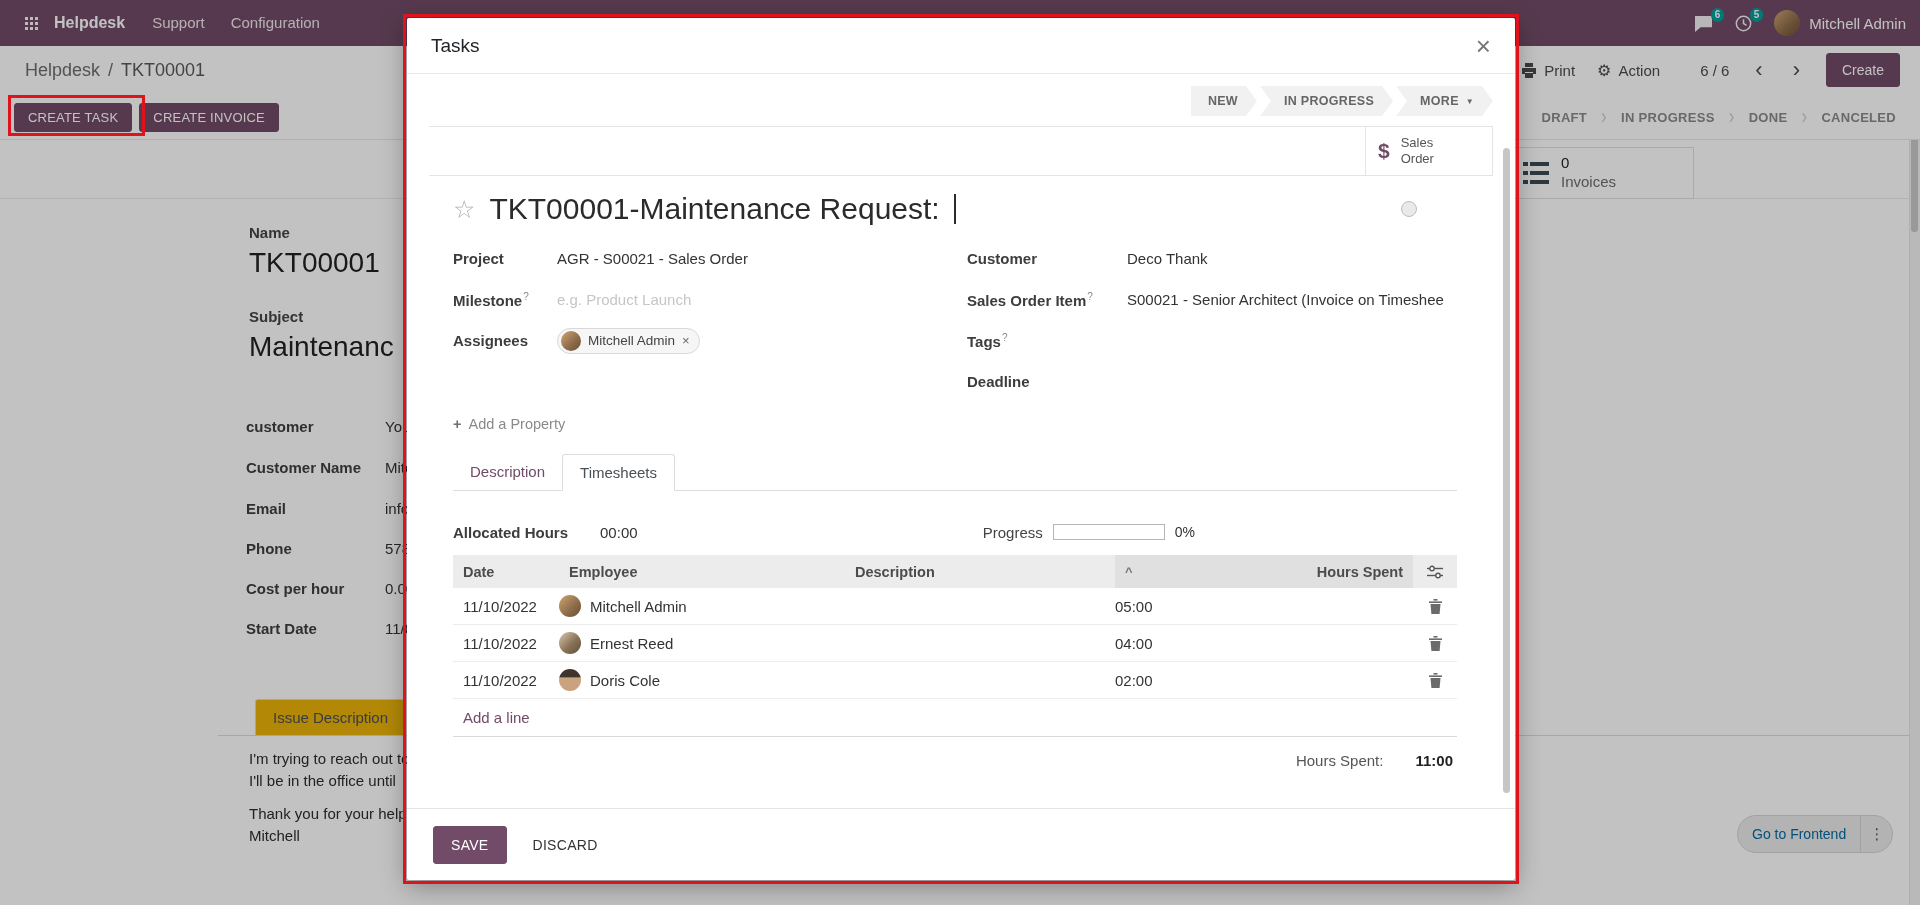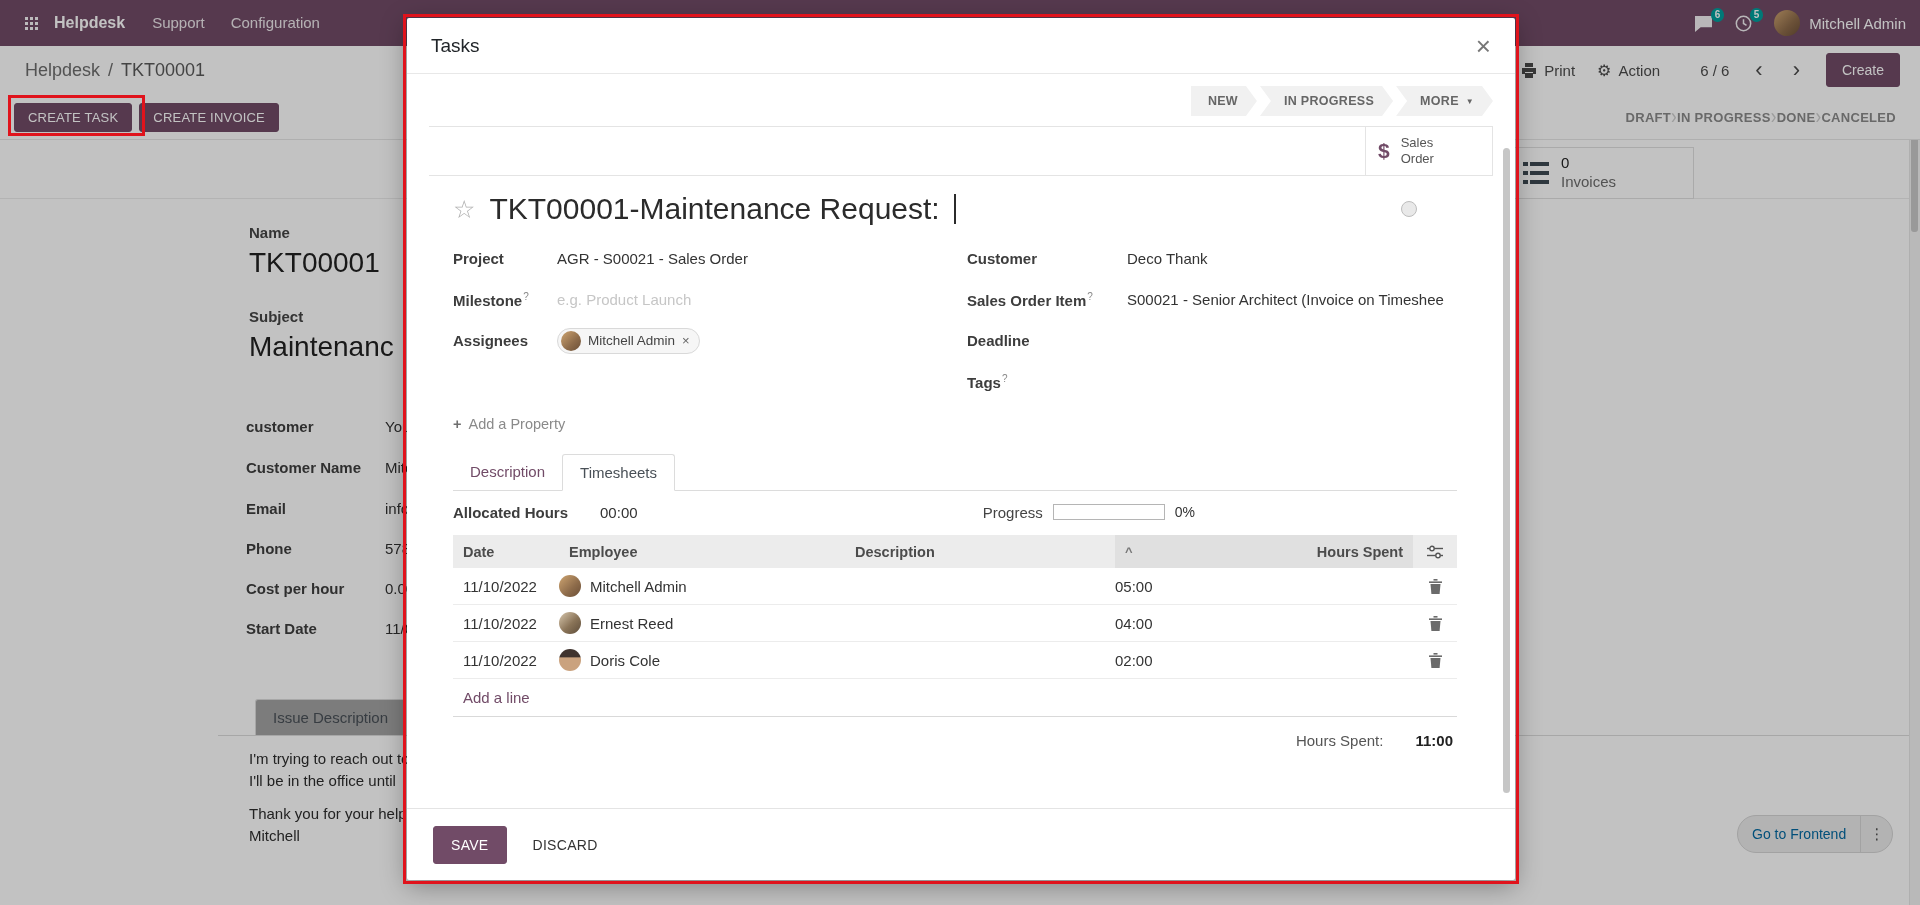--- a/index.html
+++ b/index.html
@@ -37,39 +37,39 @@
   .bc-current{color:#5a5a5a}
   .cp-right{margin-left:auto;display:flex;align-items:center;gap:22px}
   .cp-tool{display:flex;align-items:center;gap:7px;font-size:15px;color:#4c4c4c}
   .gear{font-size:16px;color:#4c4c4c}
   .pager{font-size:15px;color:#4c4c4c;margin-left:18px}
   .pg-btn{font-size:22px;color:#4c4c4c;line-height:1;padding:0 4px}
   .btn-primary{background:#714B67;color:#fff;border:1px solid #714B67;border-radius:3px;font-family:inherit;font-size:14px;padding:8px 15px;cursor:pointer}
   .btn-primary.sm{font-size:13px;padding:6px 13px;letter-spacing:.2px}
   .cp-row2{display:flex;align-items:center;height:46px;padding:0 24px 0 14px}
   .cp-row2 .btn-primary{margin-right:7px}
-  .bg-stages{margin-left:auto;display:flex;align-items:center;gap:0;font-size:13px;font-weight:700;color:#8a8a8a;letter-spacing:.3px}
+  .bg-stages{margin-left:auto;display:flex;align-items:center;gap:14px;font-size:13px;font-weight:700;color:#8a8a8a;letter-spacing:.3px}
   .bg-sep{color:#cfcfcf;font-weight:400;font-size:17px;display:inline-block;transform:scaleY(1.35)}
 
   
   .stat-btn{position:absolute;left:1508px;top:147px;width:186px;height:52px;border:1px solid #e0e0e0;background:#fff;display:flex;align-items:center;gap:12px;padding:0 14px}
   .stat-text{display:flex;flex-direction:column;line-height:1.25}
   .stat-count{font-size:15px;color:#1f1f1f}
   .stat-label{font-size:15px;color:#6d6d6d}
   .btnbox-line{position:absolute;left:0;right:0;top:198px;height:1px;background:#ececec}
   .bigfield{position:absolute;left:249px}
   .bf-label{display:block;font-size:15px;font-weight:700;color:#454545;margin-bottom:6px}
   .bf-value{display:block;font-size:28px;color:#222}
   .f-name{top:224px}
   .f-subject{top:308px}
   .bg-row{position:absolute;left:246px;white-space:nowrap}
   .bg-row .lab{display:inline-block;width:139px;font-weight:700;color:#3f3f3f;font-size:15px}
   .bg-row .val{font-size:15px;color:#333}
   .r1{top:418px}.r2{top:459px}.r3{top:500px}.r4{top:540px}.r5{top:580px}.r6{top:620px}
-  .bg-tab{position:absolute;left:255px;top:699px;padding:9px 17px;border:1px solid #dcdcdc;border-bottom:none;background:#a3a3a3;font-size:15px;color:#495057;border-radius:3px 3px 0 0;z-index:2}
+  .bg-tab{position:absolute;left:255px;top:699px;padding:9px 17px;border:1px solid #dcdcdc;border-bottom:none;background:#eab308;font-size:15px;color:#495057;border-radius:3px 3px 0 0;z-index:2}
   .bg-tabline{position:absolute;left:218px;right:0;top:735px;height:1px;background:#dcdcdc}
   .bg-desc{position:absolute;left:249px;font-size:15px;color:#2d2d2d;white-space:nowrap}
   .d1{top:750px}.d2{top:772px}.d3{top:805px}.d4{top:827px}
   .frontend-pill{position:absolute;left:1737px;top:815px;height:38px;border:1px solid #d5d5d5;background:#ececec;border-radius:19px;display:flex;align-items:center;overflow:hidden}
   .fp-label{padding:0 14px;font-size:14px;color:#0369a1}
   .fp-kebab{width:32px;align-self:stretch;display:flex;align-items:center;justify-content:center;border-left:1px solid #d5d5d5;color:#555;font-size:15px}
   .page-scroll-track{position:absolute;right:0;top:46px;bottom:0;width:11px;background:#f3f3f3;border-left:1px solid #e7e7e7}
   .page-scroll-thumb{position:absolute;right:2px;top:104px;width:7px;height:128px;background:#c9c9c9;border-radius:3px}
 
   
@@ -102,21 +102,21 @@
   .f-label sup{font-size:10px;color:#888;font-weight:400;margin-left:1px}
   .f-value{font-size:15px;color:#333;white-space:nowrap;overflow:hidden}
   .placeholder{color:#c6c6c6}
   .tag-pill{display:inline-flex;align-items:center;gap:7px;background:#f6f6f6;border:1px solid #d9d9d9;border-radius:14px;padding:2px 9px 2px 3px;font-size:13.5px;color:#444}
   .tag-x{color:#666;font-size:13px;line-height:1}
   .add-prop{margin-top:14px;display:flex;align-items:center;gap:7px;font-size:14.5px;color:#8a8a8a}
   .add-prop .plus{font-weight:700;color:#6f6f6f}
   .tabs{display:flex;border-bottom:1px solid #dcdcdc;margin-top:22px}
   .tab{padding:9px 17px;font-size:15px;color:#714B67;cursor:pointer}
   .tab.active{border:1px solid #dcdcdc;border-bottom:1px solid #fff;margin-bottom:-1px;color:#495057;background:#fff;border-radius:3px 3px 0 0}
-  .alloc{display:flex;align-items:center;margin-top:6px;height:30px}
+  .alloc{display:flex;align-items:center;margin-top:26px;height:30px}
   .alloc-label{font-size:15px;font-weight:700;color:#3d3d3d}
   .alloc-value{margin-left:32px;font-size:15px;color:#333}
   .progress-group{margin-left:auto;margin-right:262px;display:flex;align-items:center;gap:10px}
   .progress-label{font-size:15px;color:#444}
   .pbar{width:112px;height:16px;border:1px solid #b5b5b5;background:#fff}
   .pbar-fill{height:100%;width:0;background:#714B67}
   .pct{font-size:14px;color:#333}
   .ts-table{margin-top:8px}
   .ts-head,.ts-row,.ts-addline-row{display:grid;grid-template-columns:106px 286px 1fr 298px 44px;align-items:center}
   .ts-head{background:#ececec;height:33px;font-weight:700;font-size:14.5px;color:#4c4c4c}
@@ -328,25 +328,25 @@
           <div class="col-right">
             <div class="f-row">
               <span class="f-label">Customer</span>
               <span class="f-value">Deco Thank</span>
             </div>
             <div class="f-row">
               <span class="f-label"><span>Sales Order Item</span><sup>?</sup></span>
               <span class="f-value">S00021 - Senior Architect (Invoice on Timeshee</span>
             </div>
             <div class="f-row">
+              <span class="f-label"><span>Tags</span><sup>?</sup></span>
+              <span class="f-value"></span>
+            </div>
+            <div class="f-row">
               <span class="f-label">Deadline</span>
-              <span class="f-value"></span>
-            </div>
-            <div class="f-row">
-              <span class="f-label"><span>Tags</span><sup>?</sup></span>
               <span class="f-value"></span>
             </div>
           </div>
         </div>
 
         <div class="add-prop">
           <span class="plus">+</span>
           <span>Add a Property</span>
         </div>
 

